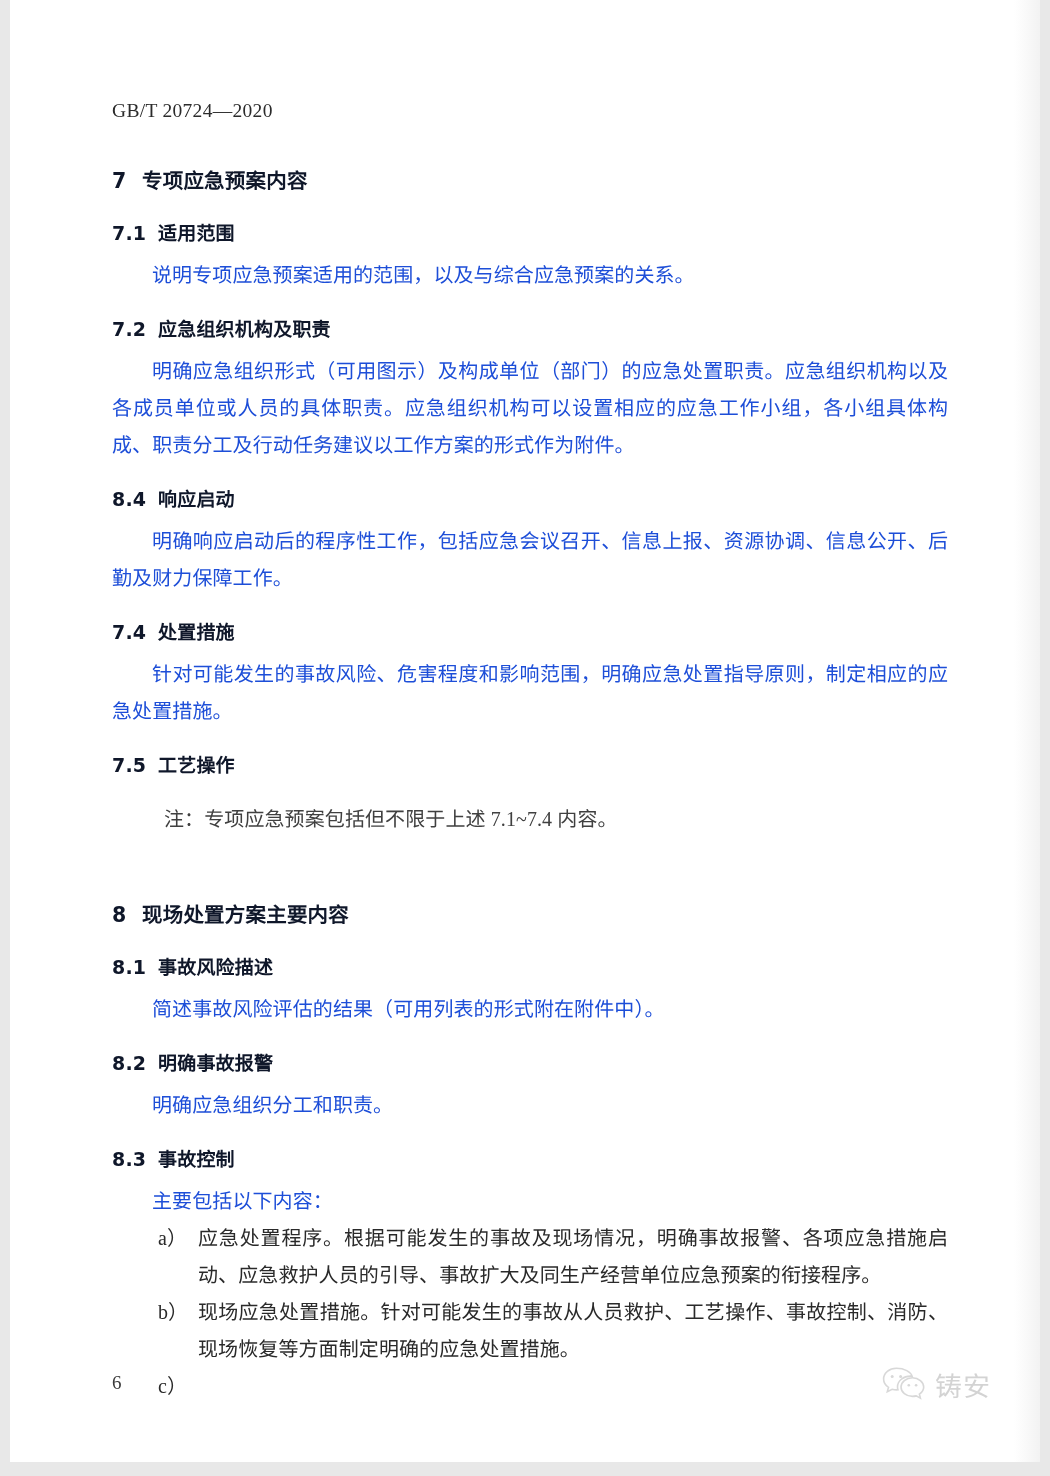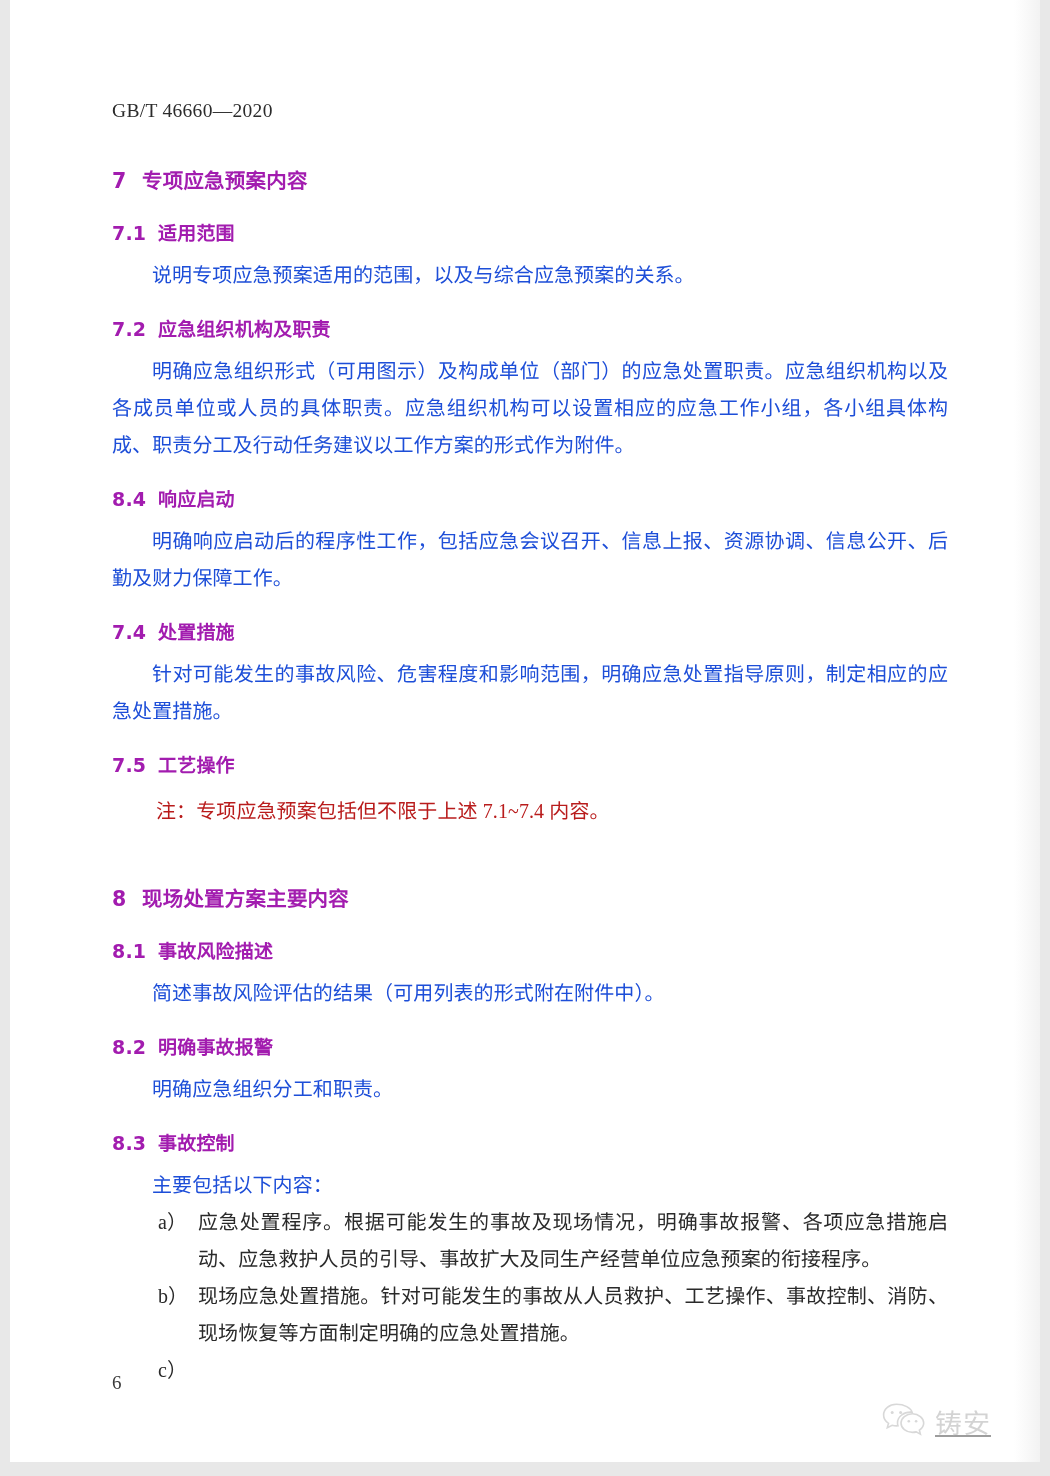--- a/index.html
+++ b/index.html
@@ -63,21 +63,21 @@
     position: absolute;
     top: 150px;
     left: 0;
     width: 836px;
   }
 
   h1.clause, h2.subclause {
     margin: 0;
     font-family: "DejaVu Sans", "Liberation Sans", sans-serif;
     font-weight: bold;
-    color: #a21caf;
+    color: #0f172a;
     letter-spacing: 0.2px;
     white-space: nowrap;
   }
   h1.clause {
     font-size: 20.5px;
     margin-top: 14px;
     margin-bottom: 0;
   }
   h2.subclause {
     font-size: 19px;
@@ -95,24 +95,24 @@
     font-size: 20px;
     line-height: 37px;
     color: #1d4ed8;
     text-align: justify;
     text-justify: inter-ideograph;
     text-indent: 40px;
     letter-spacing: 0.1px;
   }
 
   p.note-line {
-    margin: 4px;
+    margin: 12px;
     font-size: 20px;
     line-height: 37px;
-    color: #b91c1c;
+    color: #404040;
     text-indent: 40px;
     letter-spacing: 0.1px;
   }
 
   ol.lettered {
     margin: 0;
     padding: 0;
     list-style: none;
   }
   ol.lettered li {
@@ -144,45 +144,44 @@
     top: 1372px;
     font-family: "Liberation Serif", "DejaVu Serif", serif;
     font-size: 19px;
     color: #3a3a3a;
   }
 
   
   .watermark {
     position: absolute;
     left: 872px;
-    top: 1402px;
+    top: 1365px;
     display: flex;
-    align-items: flex-start;
+    align-items: center;
     gap: 7px;
     opacity: 0.38;
     pointer-events: none;
-    text-decoration: underline;
   }
   .watermark .wm-text {
     font-family: "DejaVu Sans", "Liberation Sans", sans-serif;
     font-size: 27px;
     color: #8d8d8d;
     letter-spacing: 1px;
   }
 </style>
 </head>
 <body>
 
 <div class="page-sheet">
 
   <div class="scan-shade"></div>
 
   <div class="content">
 
-    <div class="doc-header">GB/T 46660—2020</div>
+    <div class="doc-header">GB/T 20724—2020</div>
 
     <div class="flow">
 
       <h1 class="clause">
         <span class="num">7</span><span>专项应急预案内容</span>
       </h1>
       <div class="gap-after-clause"></div>
 
       <h2 class="subclause">
         <span class="num">7.1</span><span>适用范围</span>

